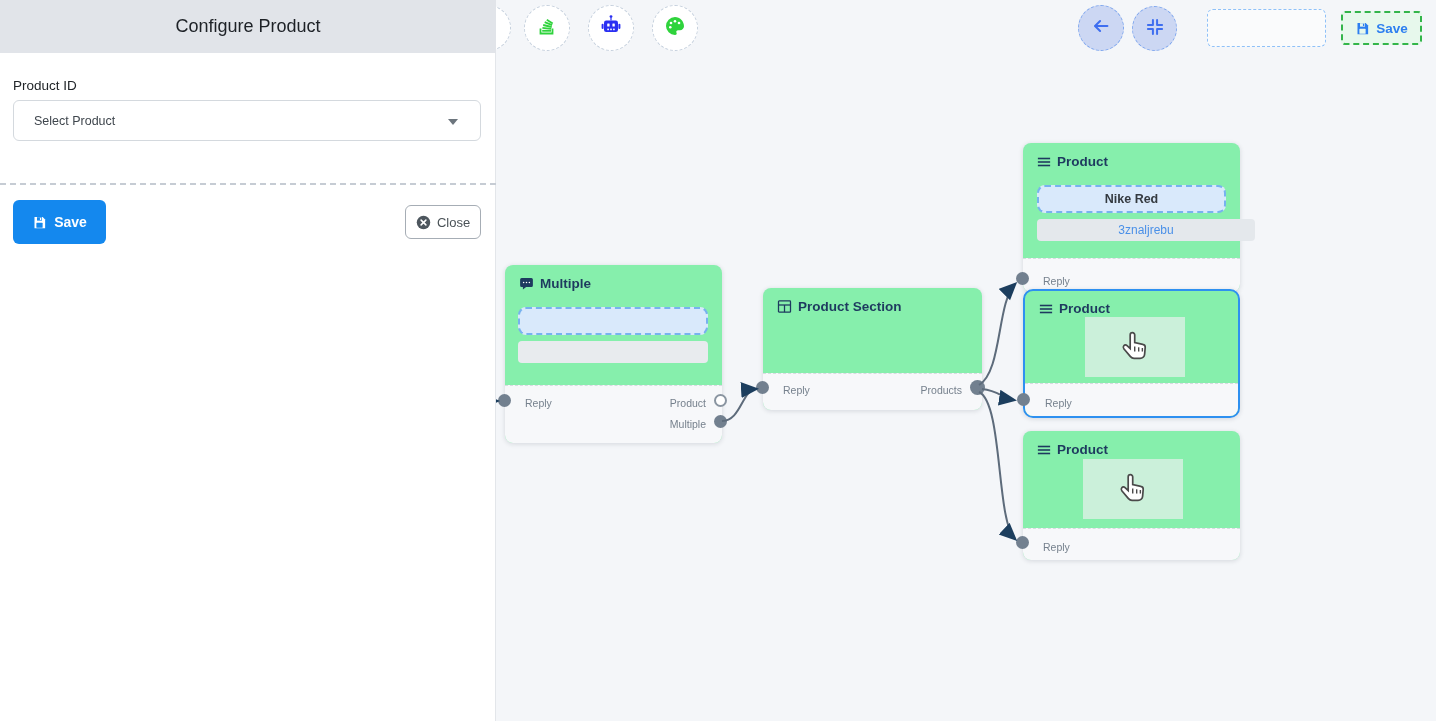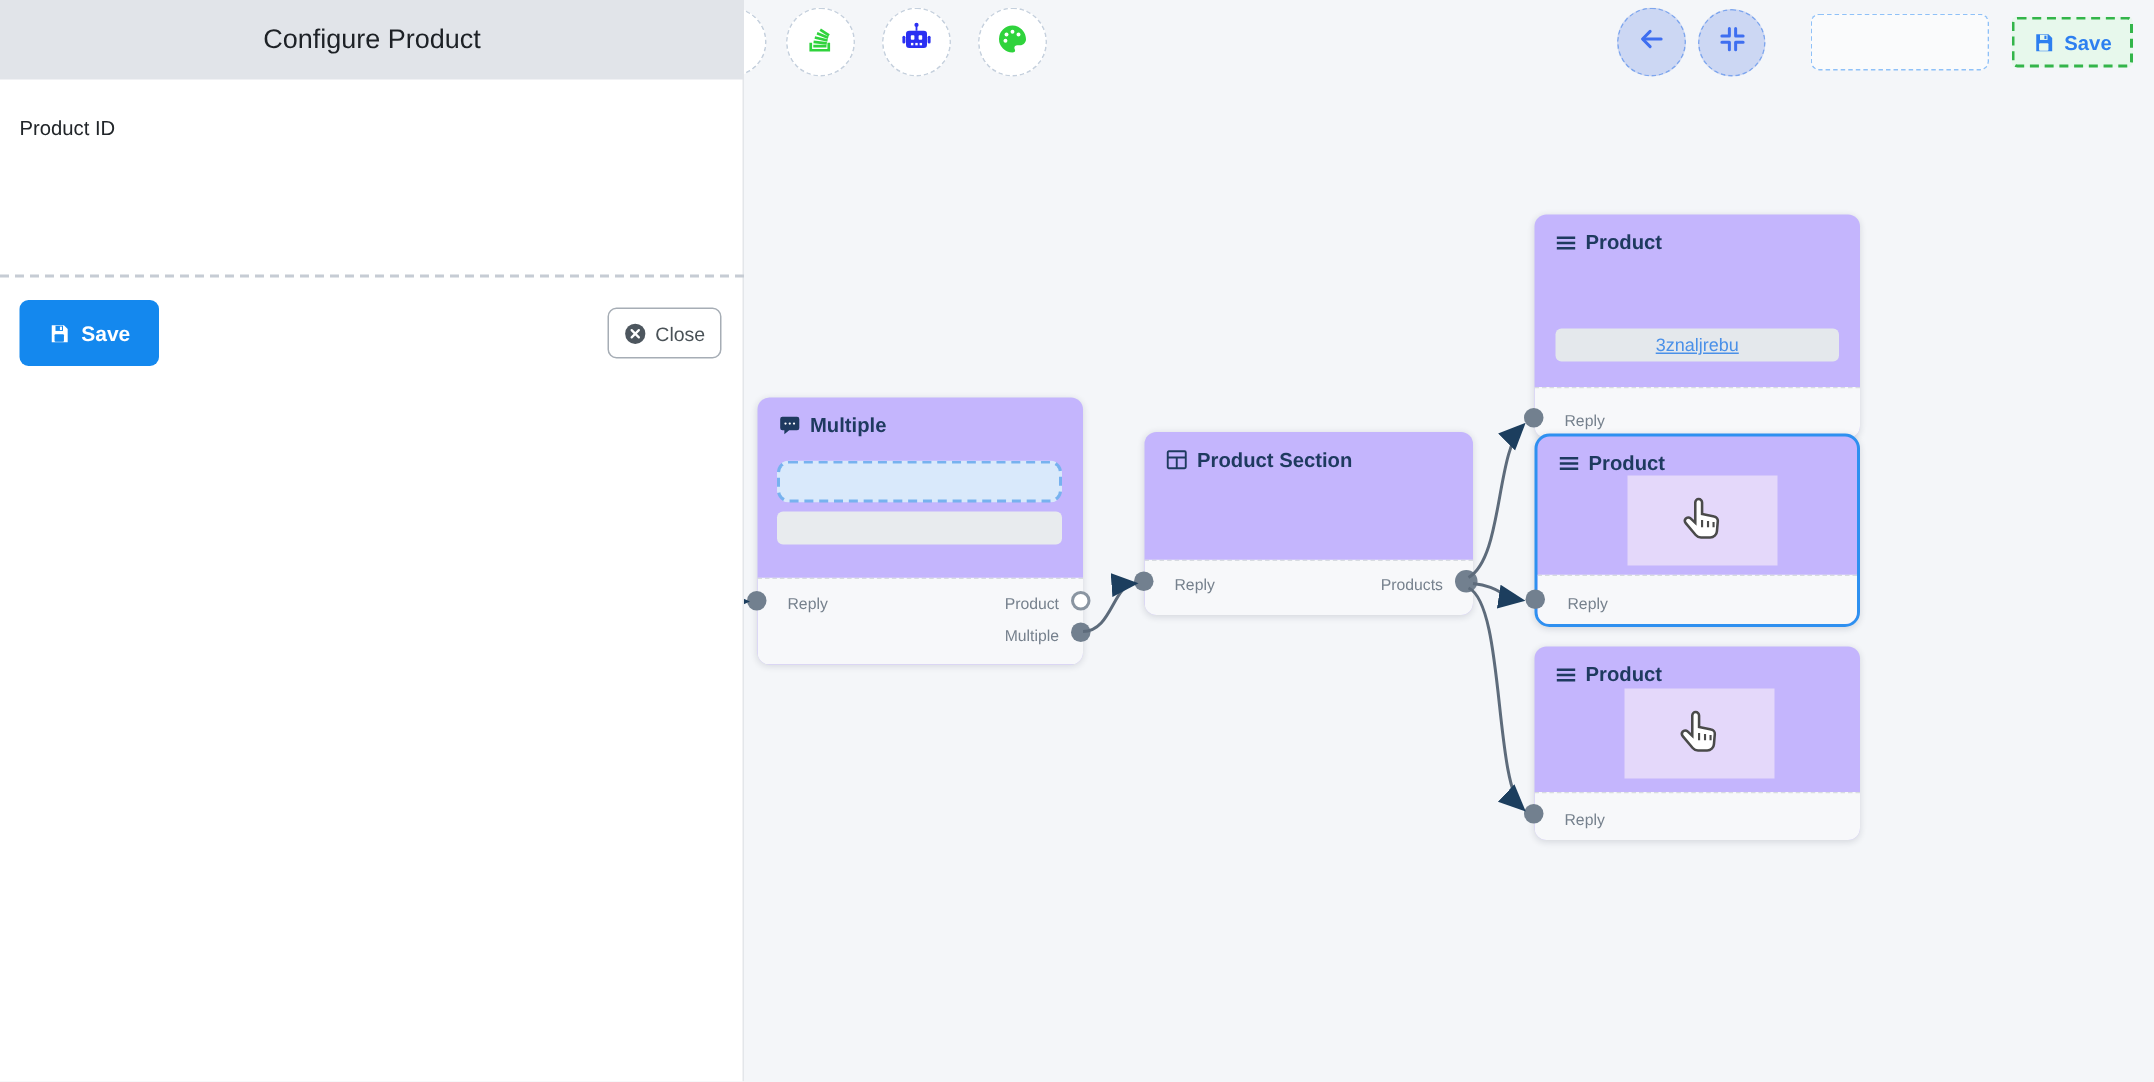--- a/index.html
+++ b/index.html
@@ -25,21 +25,21 @@
 
   
   .circle-btn { position:absolute; width:46px; height:46px; border-radius:50%; background:#ffffff; border:1.6px dashed #c5d0dd; display:flex; align-items:center; justify-content:center; cursor:pointer; }
   .circle-btn.blue { background:#ccd7f3; border-color:#7ea6ee; }
 
   .dashed-slot { position:absolute; left:711px; top:9px; width:119px; height:38px; border:1.6px dashed #8fc1f8; border-radius:6px; background:rgba(255,255,255,0.55); }
   .tr-save { position:absolute; left:845px; top:11px; width:81px; height:34px; background:#e7f8ec; border:2px dashed #33b54a; border-radius:4px; display:flex; align-items:center; justify-content:center; gap:6px; cursor:pointer; }
   .tr-save span { color:#2d7ff0; font-size:13.5px; font-weight:bold; }
 
   
-  .node { position:absolute; background:#c4b5fd; border-radius:8px; box-shadow:0 1px 5px rgba(20,30,50,0.14);padding-left:12px; }
+  .node { position:absolute; background:#86efac; border-radius:8px; box-shadow:0 1px 5px rgba(20,30,50,0.14);padding-left:12px; }
   .node.selected { border:2px solid #2e90f0; border-radius:10px; }
   .node-title { position:absolute; left:14px; top:11px; display:flex; align-items:center; gap:6px; font-size:13.5px; font-weight:bold; color:#1e3a5f; white-space:nowrap; }
   .node-footer { position:absolute; left:0; right:0; bottom:0; background:#f7f8fa; border-top:1px dashed #d7dbe0; border-radius:0 0 8px 8px;margin-top:16px; }
   .node.selected .node-footer { border-radius:0 0 8px 8px; }
   .flbl { position:absolute; font-size:10.5px; color:#76818d; line-height:1; white-space:nowrap; }
   .handle { position:absolute; width:13px; height:13px; border-radius:50%; background:#72808f; z-index:3; cursor:crosshair; }
   .handle.open { background:#ffffff; border:2.5px solid #8a95a1; }
   .handle.big { width:15px; height:15px; }
 
   .dashed-input { position:absolute; background:#d9e9fb; border:2px dashed #77b2ef; border-radius:8px; display:flex; align-items:center; justify-content:center; font-size:12.5px; font-weight:bold; color:#343a40; cursor:pointer; }
@@ -184,21 +184,24 @@
       <div class="node-title">
         <span style="display:flex;">
           <svg width="14" height="14" viewBox="0 0 16 16" stroke="#1e3a5f" stroke-width="1.8">
             <line x1="1" y1="4" x2="15" y2="4"></line>
               <line x1="1" y1="8" x2="15" y2="8"></line>
               <line x1="1" y1="12" x2="15" y2="12"></line>
           </svg>
         </span>
         <span>Product</span>
       </div>
-      <div class="gray-chip" style="left:14px; top:76px; width:189px; height:22px;text-decoration:underline;">
+      <div class="dashed-input" style="left:14px; top:42px; width:189px; height:28px;">
+        <span>Nike Red</span>
+      </div>
+      <div class="gray-chip" style="left:14px; top:76px; width:218px; height:22px;">
         <span>3znaljrebu</span>
       </div>
       <div class="node-footer" style="height:34px;">
         <span class="flbl" style="left:20px; top:17px;">Reply</span>
       </div>
       <div class="handle" style="left:-7px; top:129px;"></div>
     </div>
 
     <div class="node selected" style="left:527px; top:289px; width:217px; height:129px;">
       <div class="node-title" style="top:10px;">
@@ -267,20 +270,24 @@
     <path d="M 480 401 L 497 401" stroke="#5d6b7b" stroke-width="2" fill="none" marker-end="url(#arrow)"></path>
   </svg>
 
   <div class="panel">
     <div class="panel-header">
       <span class="panel-title">Configure Product</span>
     </div>
 
     <label class="field-label">Product ID</label>
 
+    <div class="select-box">
+      <span class="select-text">Select Product</span>
+      <span class="select-caret"></span>
+    </div>
 
     <div class="panel-divider"></div>
 
     <button class="panel-save">
       <span style="display:flex;">
         <svg width="15" height="15" viewBox="0 0 24 24">
           <path d="M4 3 h13 l4 4 v14 H4 z" fill="#ffffff"></path>
           <rect x="8" y="3.5" width="8" height="5.5" fill="#1488ee"></rect>
           <rect x="12.7" y="4.4" width="2.2" height="3.6" fill="#ffffff"></rect>
           <rect x="7" y="12.5" width="10" height="8" rx="1" fill="#1488ee"></rect>

